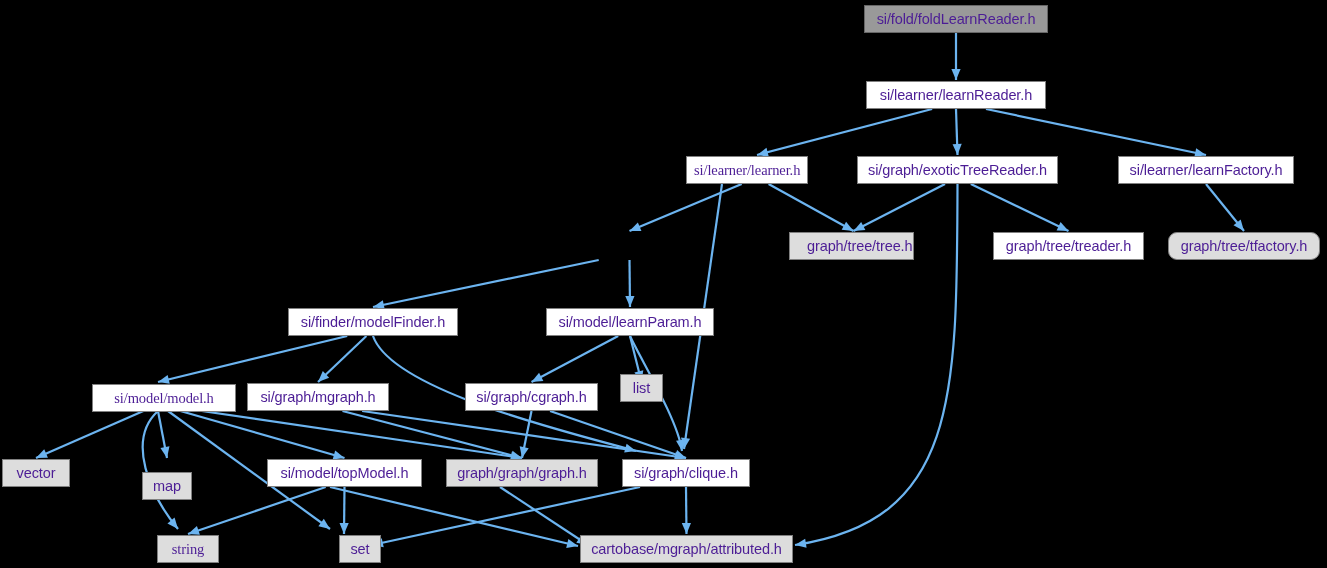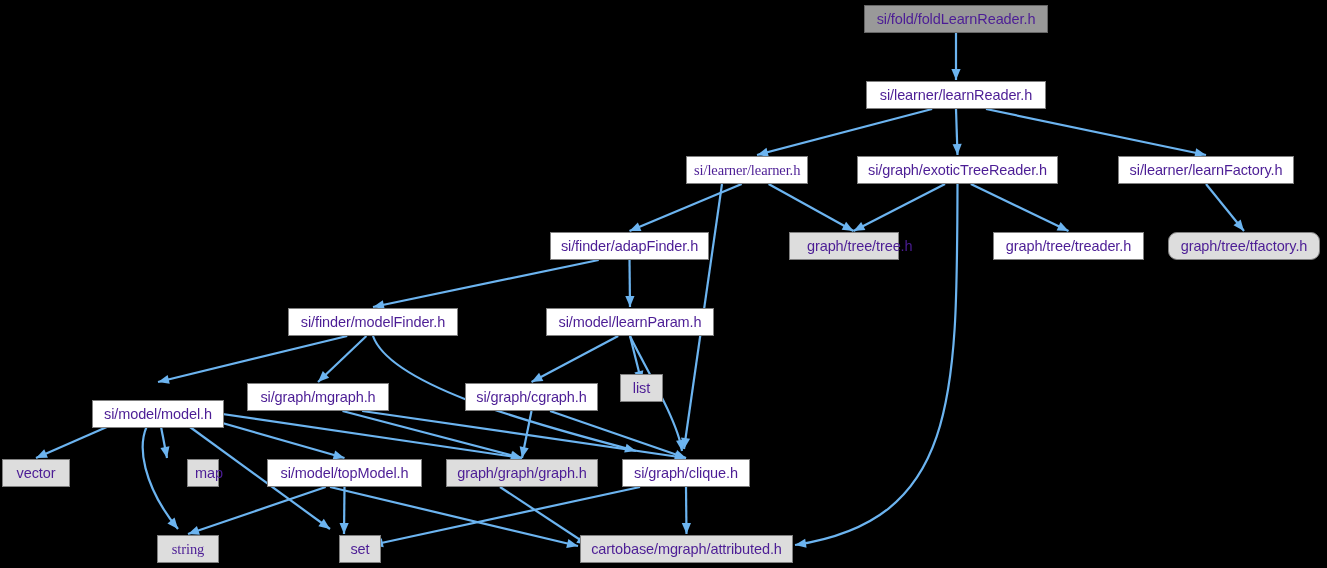--- a/index.html
+++ b/index.html
@@ -201,32 +201,31 @@
         <line x1="686" y1="487" x2="686.5" y2="534" stroke="#6cb4f0" stroke-width="2.2" fill="none"></line>
         <polygon points="686.5,534 681.7832456213747,523.0495558020818 690.9827250680033,522.9516889994582" fill="#6cb4f0"></polygon>
       </g>
     </svg>
   <div id="node-layer">
       <div class="gnode root" style="left: 864px; top: 5px; width: 184px;">si/fold/foldLearnReader.h</div>
       <div class="gnode white" style="left: 866px; top: 81px; width: 180px;">si/learner/learnReader.h</div>
       <div class="gnode white" style="left: 686px; top: 156px; width: 122px; font-family: Liberation Serif, serif;">si/learner/learner.h</div>
       <div class="gnode white" style="left: 857px; top: 156px; width: 201px;">si/graph/exoticTreeReader.h</div>
       <div class="gnode white" style="left: 1118px; top: 156px; width: 176px;">si/learner/learnFactory.h</div>
-      <div class="gnode white" style="left: 550px; top: 232px; width: 159px;">si/finder/adapFinder.h</div>
-      <div class="gnode grey" style="left: 789px; top: 232px; width: 110px; padding-left: 17px;">graph/tree/tree.h</div>
+      <div class="gnode grey" style="left: 789px; top: 232px; width: 125px; padding-left: 17px;">graph/tree/tree.h</div>
       <div class="gnode white" style="left: 993px; top: 232px; width: 151px;">graph/tree/treader.h</div>
       <div class="gnode grey" style="left: 1168px; top: 232px; width: 152px; border-radius: 9px;">graph/tree/tfactory.h</div>
       <div class="gnode white" style="left: 288px; top: 308px; width: 170px;">si/finder/modelFinder.h</div>
       <div class="gnode white" style="left: 546px; top: 308px; width: 168px;">si/model/learnParam.h</div>
-      <div class="gnode white" style="left: 92px; top: 400px; width: 132px;">si/model/model.h</div>
+      <div class="gnode white" style="left: 92px; top: 384px; width: 144px; font-family: Liberation Serif, serif;">si/model/model.h</div>
       <div class="gnode white" style="left: 247px; top: 383px; width: 142px;">si/graph/mgraph.h</div>
       <div class="gnode white" style="left: 465px; top: 383px; width: 133px;">si/graph/cgraph.h</div>
       <div class="gnode grey" style="left: 620px; top: 374px; width: 43px;">list</div>
       <div class="gnode grey" style="left: 2px; top: 459px; width: 68px;">vector</div>
-      <div class="gnode grey" style="left: 142px; top: 459px; width: 32px; margin-left: 45px;">map</div>
+      <div class="gnode grey" style="left: 142px; top: 472px; width: 50px;">map</div>
       <div class="gnode white" style="left: 267px; top: 459px; width: 155px;">si/model/topModel.h</div>
       <div class="gnode grey" style="left: 446px; top: 459px; width: 152px;">graph/graph/graph.h</div>
       <div class="gnode white" style="left: 622px; top: 459px; width: 128px;">si/graph/clique.h</div>
       <div class="gnode grey" style="left: 157px; top: 535px; width: 62px; font-family: Liberation Serif, serif;">string</div>
       <div class="gnode grey" style="left: 315px; top: 535px; width: 42px; margin-left: 24px;">set</div>
       <div class="gnode grey" style="left: 580px; top: 535px; width: 213px;">cartobase/mgraph/attributed.h</div>
     </div>
 </div>
 
 </body></html>

